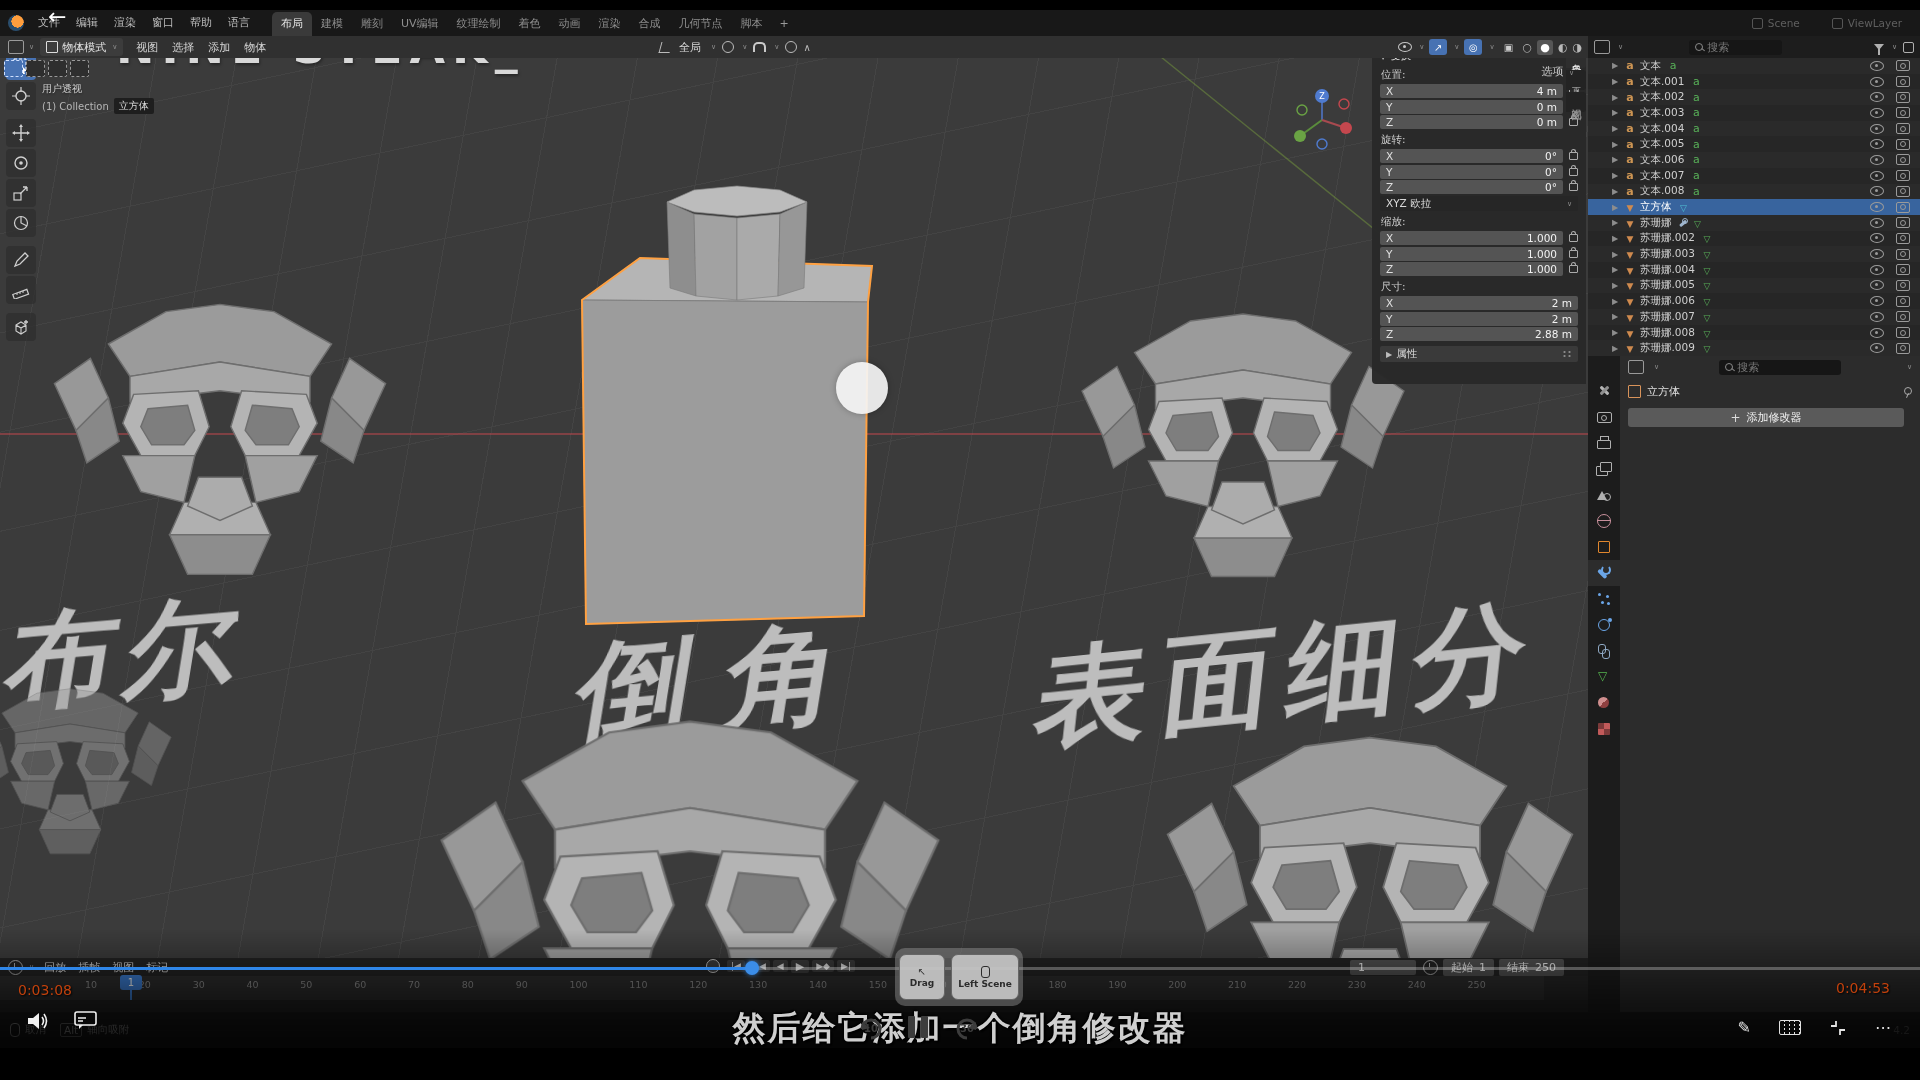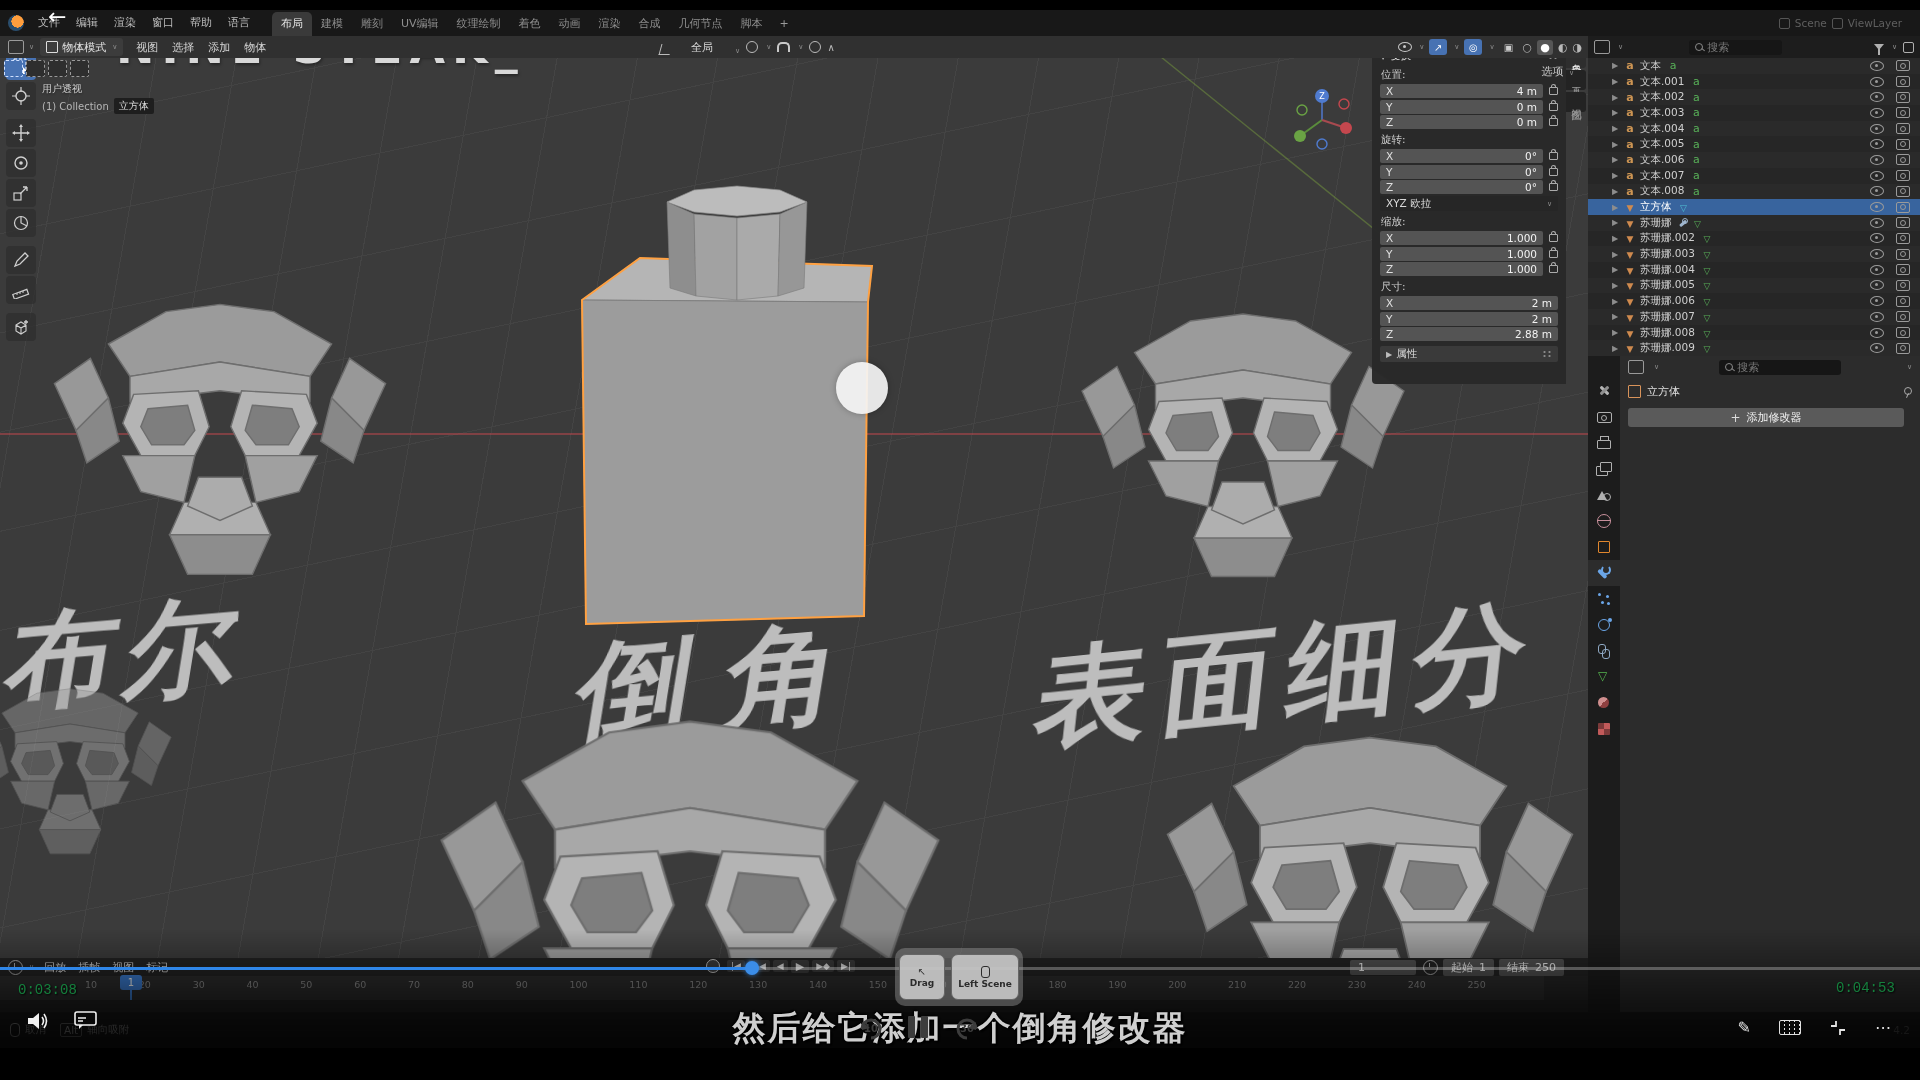--- a/index.html
+++ b/index.html
@@ -9,34 +9,34 @@
   
   .topbar{position:absolute;left:0;top:10px;width:1920px;height:26px;background:#181818;
           display:flex;align-items:center;z-index:12;}
   .blender-logo{width:16px;height:16px;margin:0 6px 0 8px;border-radius:50%;
     background:radial-gradient(circle at 60% 40%,#ff9e3d 0 45%,#2a4e6e 46% 100%);}
   .menu-item{padding:0 8px;color:#bdbdbd;font-size:11px;line-height:26px;cursor:default;}
   .ws-tabs{display:flex;margin-left:14px;height:26px;align-items:flex-end;}
   .ws-tab{padding:4px 9px 5px 9px;color:#8f8f8f;font-size:11px;border-radius:5px 5px 0 0;}
   .ws-tab.is-active{background:#3a3a3a;color:#e8e8e8;}
   .ws-add{color:#9a9a9a;padding:0 8px;}
-  .tb-right{margin-left:auto;display:flex;align-items:center;gap:5px;margin-right:18px;color:#5f5f5f;}
+  .tb-right{margin-left:auto;display:flex;align-items:center;gap:32px;margin-right:18px;color:#5f5f5f;}
   .tb-chip{display:flex;align-items:center;gap:5px;font-size:10.5px;}
   .mini-sq{width:9px;height:9px;border:1px solid #555;border-radius:2px;display:inline-block;}
   
   .vp-header{position:absolute;left:0;top:36px;width:1588px;height:22px;background:#303030;
              display:flex;align-items:center;z-index:11;}
   .vph-icon{width:14px;height:12px;border:1px solid #9a9a9a;border-radius:2px;margin:0 3px 0 8px;}
   .caret{font-size:7px;color:#8b8b8b;margin-left:2px;}
   .mode-chip{display:flex;align-items:center;background:#3c3c3c;border-radius:3px;height:18px;
              padding:0 6px;margin:0 6px;gap:4px;color:#e2e2e2;}
   .mode-cube{width:10px;height:10px;border:1px solid #ddd;border-radius:1px;}
   .vp-menu{padding:0 7px;color:#d6d6d6;}
   .vp-center{position:absolute;left:660px;top:0;height:22px;display:flex;align-items:center;gap:6px;}
-  .ori-chip{display:flex;align-items:flex-end;gap:20px;color:#ddd;}
+  .ori-chip{display:flex;align-items:center;gap:8px;color:#ddd;}
   .axes-glyph{width:10px;height:10px;border-left:1px solid #bbb;border-bottom:1px solid #bbb;transform:skewX(-15deg);}
   .i-magnet{width:9px;height:8px;border:2px solid #c9c9c9;border-bottom:none;border-radius:5px 5px 0 0;}
   .prop-circle{width:10px;height:10px;border:1px solid #bbb;border-radius:50%;}
   .prop-curve{color:#bbb;font-size:10px;}
   .vp-right{position:absolute;right:6px;top:0;height:22px;display:flex;align-items:center;gap:5px;}
   .tg{width:18px;height:16px;border-radius:3px;display:flex;align-items:center;justify-content:center;color:#cfcfcf;font-size:10px;}
   .tg.on{background:#4772b3;color:#fff;}
   .shade{font-size:11px;color:#b9b9b9;}
   .shade.sel{background:#565656;border-radius:3px;padding:1px 3px;color:#fff;}
   .i-eye-s{width:12px;height:8px;border:1px solid #c5c5c5;border-radius:50%;position:relative;}
@@ -65,21 +65,21 @@
   .site-cn{font-size:30px;letter-spacing:3px;}
   .site-url{font-size:30px;letter-spacing:16px;}
   
   .toolbar{position:absolute;left:6px;top:52px;width:30px;display:flex;flex-direction:column;gap:2px;z-index:9;}
   .tool-tile{width:30px;height:28px;background:#2d2d2db0;border-radius:4px;display:flex;align-items:center;justify-content:center;}
   .tool-tile.active{background:#4772b3;}
   .tool-gap{height:5px;}
   
   .nav-icons{position:absolute;right:228px;top:112px;display:flex;flex-direction:column;gap:9px;z-index:9;align-items:center;}
   
-  .npanel{position:absolute;left:1372px;top:42px;width:194px;height:342px;background:rgba(40,40,40,.97);
+  .npanel{position:absolute;left:1372px;top:42px;width:214px;height:342px;background:rgba(40,40,40,.97);
     border-radius:4px 0 0 4px;z-index:10;padding:6px 8px;box-sizing:border-box;font-size:10.5px;}
   .np-h{display:flex;align-items:center;color:#e4e4e4;height:16px;margin-bottom:2px;}
   .np-h .tri{font-size:8px;margin-right:4px;color:#bdbdbd;}
   .np-dots{margin-left:auto;width:10px;height:8px;
     background:radial-gradient(circle,#8a8a8a 1px,transparent 1.2px) 0 0/5px 4px;}
   .np-label{color:#cfcfcf;margin:4px 0 2px 1px;}
   .np-line{display:flex;align-items:center;margin-bottom:1.5px;}
   .np-field{flex:1;display:flex;align-items:center;height:14px;background:#545454;border-radius:2px;}
   .np-axis{margin-left:6px;color:#e0e0e0;}
   .np-val{margin-left:auto;margin-right:6px;color:#f2f2f2;}
@@ -191,21 +191,21 @@
   
   .shade-bottom{position:absolute;left:0;top:930px;width:1920px;height:150px;z-index:20;pointer-events:none;
     background:linear-gradient(to bottom,rgba(0,0,0,0) 0,rgba(0,0,0,.55) 70px,rgba(0,0,0,.8) 110px);}
   .black-bottom{position:absolute;left:0;top:1048px;width:1920px;height:32px;background:#000;z-index:21;}
   .black-top{position:absolute;left:0;top:0;width:1920px;height:10px;background:#000;z-index:21;}
   .back-arrow{position:absolute;left:48px;top:4px;color:#fff;font-size:22px;z-index:40;}
   .progress{position:absolute;left:0;top:967px;width:1920px;height:3px;z-index:42;
     background:linear-gradient(to right,#2f86e8 0,#2f86e8 752px,rgba(255,255,255,.28) 752px);}
   .prog-handle{position:absolute;left:745px;top:961px;width:14px;height:14px;border-radius:50%;
     background:#3b8de8;box-shadow:0 0 5px rgba(59,141,232,.8);z-index:43;}
-  .time{position:absolute;z-index:42;color:#15803d;font-size:14px;text-shadow:1px 1px 2px #000;font-family:Liberation Mono, monospace;}
+  .time{position:absolute;z-index:42;color:#c2410c;font-size:14px;text-shadow:1px 1px 2px #000;}
   .time.cur{left:18px;top:982px;}
   .time.tot{left:1836px;top:980px;}
   .subtitle{position:absolute;left:0;top:1006px;width:1920px;text-align:center;z-index:41;
     font-size:33px;font-weight:bold;letter-spacing:2px;color:#cfcfcf;
     text-shadow:0 0 4px #000,2px 2px 2px #000,-1px -1px 2px #000;}
   .ctr-controls{position:absolute;left:0;top:1012px;width:1920px;z-index:44;pointer-events:none;}
   .skip{position:absolute;width:30px;height:30px;color:#3c3c3c;}
   .skip svg{position:absolute;left:0;top:0;}
   .skip .n{position:absolute;left:0;top:9px;width:30px;text-align:center;font-size:10px;font-weight:bold;color:#3c3c3c;}
   .pause-btn{position:absolute;left:908px;top:4px;display:flex;gap:6px;}

